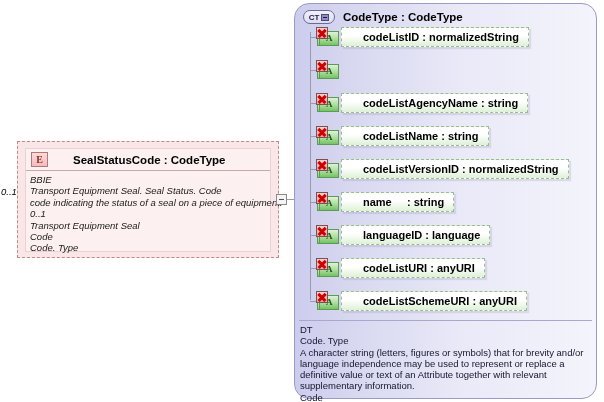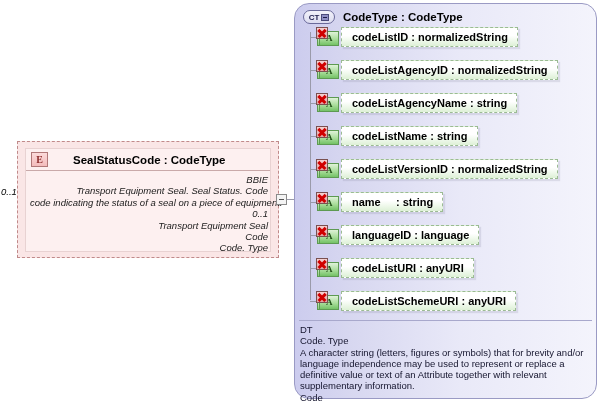--- a/index.html
+++ b/index.html
@@ -74,21 +74,20 @@
   #element-doc {
     position: absolute;
     left: 4px;
     top: 25px;
     right: 2px;
     font-style: italic;
     font-size: 9.5px;
     line-height: 11.4px;
     color: #1a1a1a;
     white-space: nowrap;
-    text-align: right;
   }
   #element-doc div { white-space: nowrap; }
 
   #cardinality-left {
     position: absolute;
     left: 1px;
     top: 186px;
     font-size: 9.5px;
     font-style: italic;
     color: #000;
@@ -274,21 +273,21 @@
     height: 2.5px;
     background: #d00000;
   }
   .attr-badge::before { transform: rotate(45deg); }
   .attr-badge::after  { transform: rotate(-45deg); }
 
   .attr-box {
     position: relative;
     height: 20px;
     margin-left: 1px;
-    padding: 0 9px 0 10px;
+    padding: 0 9px 0 21px;
     border: 1px dashed #9bbb93;
     background: linear-gradient(to bottom, #ffffff 0%, #ffffff 42%, #eef8ea 72%, #ddf0d6 100%);
     box-shadow: 2px 2px 1px rgba(120,120,150,0.18);
     display: flex;
     align-items: center;
     box-sizing: border-box;
   }
   .attr-label {
     font-size: 11px;
     font-weight: bold;
@@ -370,23 +369,20 @@
   </span>
 </div>
 
 <div class="attr-row" style="top:59px">
   <span class="attr-stub"></span>
   <span class="attr-icon-wrap">
     <span class="attr-glyph-tab"></span>
     <span class="attr-glyph"></span>
     <span class="attr-badge"></span>
   </span>
-  <span class="attr-box">
-    <span class="attr-label">codeListAgencyID : normalizedString</span>
-  </span>
 </div>
 
 <div class="attr-row" style="top:92px">
   <span class="attr-stub"></span>
   <span class="attr-icon-wrap">
     <span class="attr-glyph-tab"></span>
     <span class="attr-glyph"></span>
     <span class="attr-badge"></span>
   </span>
   <span class="attr-box">

